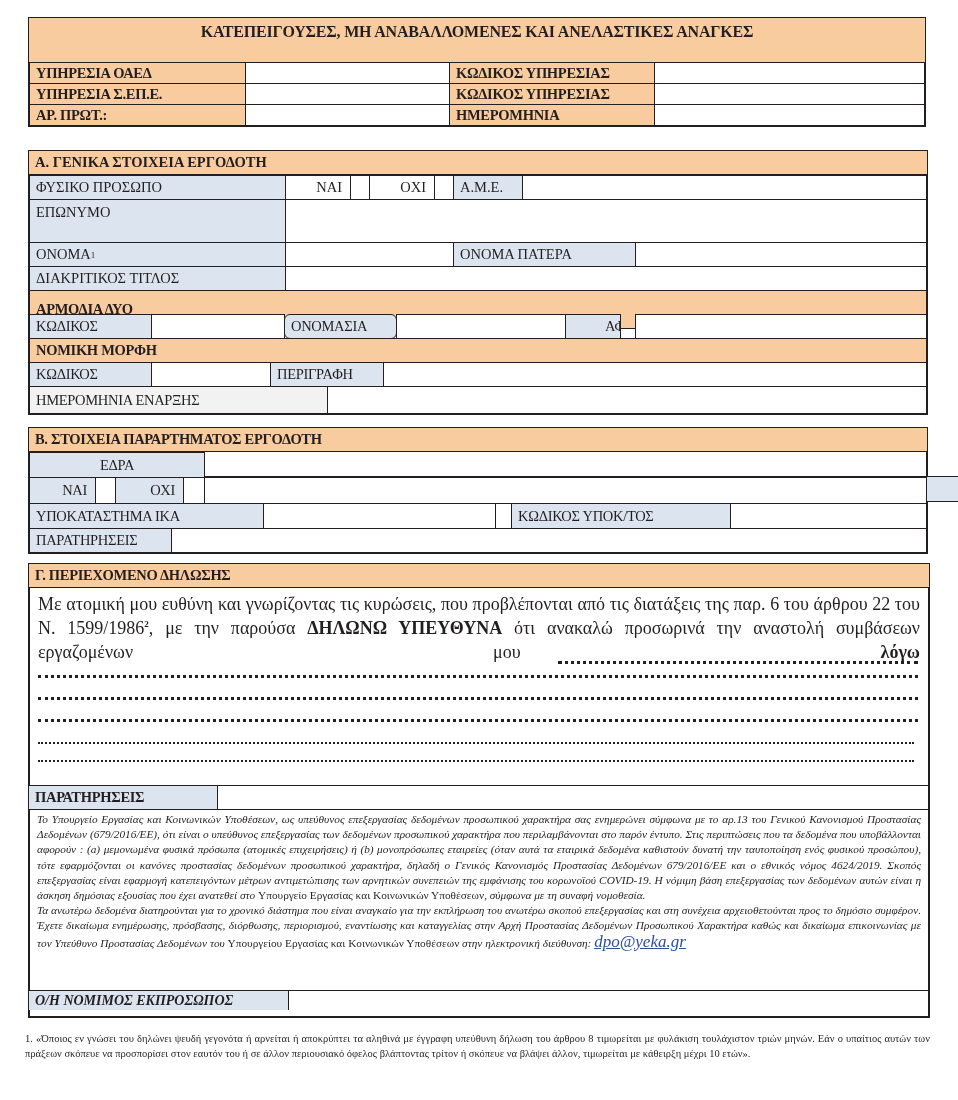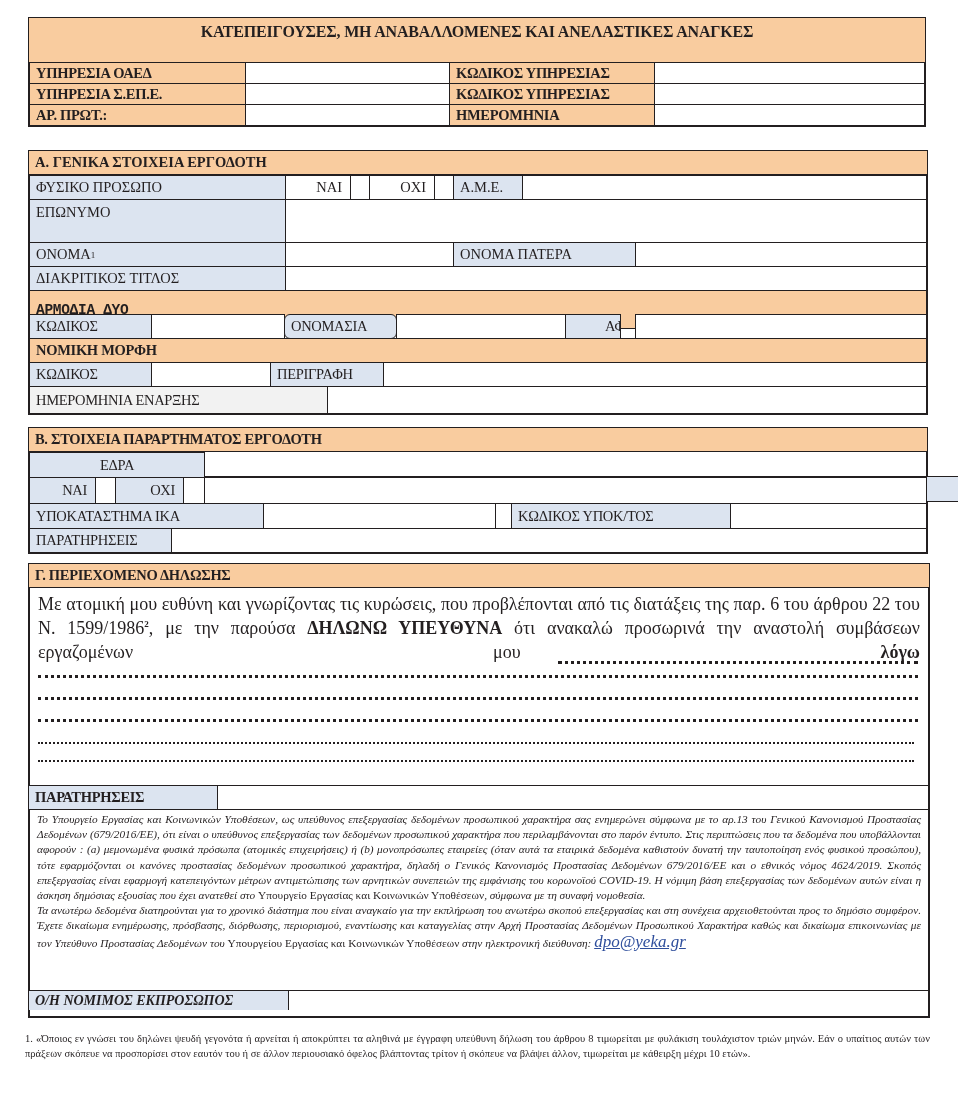--- a/index.html
+++ b/index.html
@@ -67,21 +67,21 @@
   <span>ΟΝΟΜΑ</span>
     <sup>1</sup>
 </div>
 <div class="cell white" style="left:285px; top:242px; width:169px; height:25px;"></div>
 <div class="cell blue" style="left:453px; top:242px; width:183px; height:25px;">ΟΝΟΜΑ ΠΑΤΕΡΑ</div>
 <div class="cell white" style="left:635px; top:242px; width:292px; height:25px;"></div>
 
 <div class="cell blue" style="left:29px; top:266px; width:257px; height:25px;">ΔΙΑΚΡΙΤΙΚΟΣ ΤΙΤΛΟΣ</div>
 <div class="cell white" style="left:285px; top:266px; width:642px; height:25px;"></div>
 
-<div class="cell orange bold narrow" style="left:29px; top:290px; width:898px; height:39px;font-family:Liberation Mono, monospace;">ΑΡΜΟΔΙΑ ΔΥΟ</div>
+<div class="cell orange bold narrow" style="left:29px; top:290px; width:898px; height:39px;">ΑΡΜΟΔΙΑ ΔΥΟ</div>
 
 <div class="cell blue narrow" style="left:29px; top:314px; width:123px; height:25px;">ΚΩΔΙΚΟΣ</div>
 <div class="cell white" style="left:151px; top:314px; width:134px; height:25px;"></div>
 <div class="cell blue narrow" style="left:284px; top:314px; width:113px; height:25px;border-radius:6px;">ΟΝΟΜΑΣΙΑ</div>
 <div class="cell white" style="left:396px; top:314px; width:170px; height:25px;"></div>
 <div class="cell blue narrow" style="left:565px; top:314px; width:56px; height:25px;padding-left:39px;">ΑΦΜ</div>
 <div class="cell white" style="left:635px; top:314px; width:292px; height:25px;"></div>
 
 <div class="cell orange bold narrow" style="left:29px; top:338px; width:898px; height:25px;">ΝΟΜΙΚΗ ΜΟΡΦΗ</div>
 

